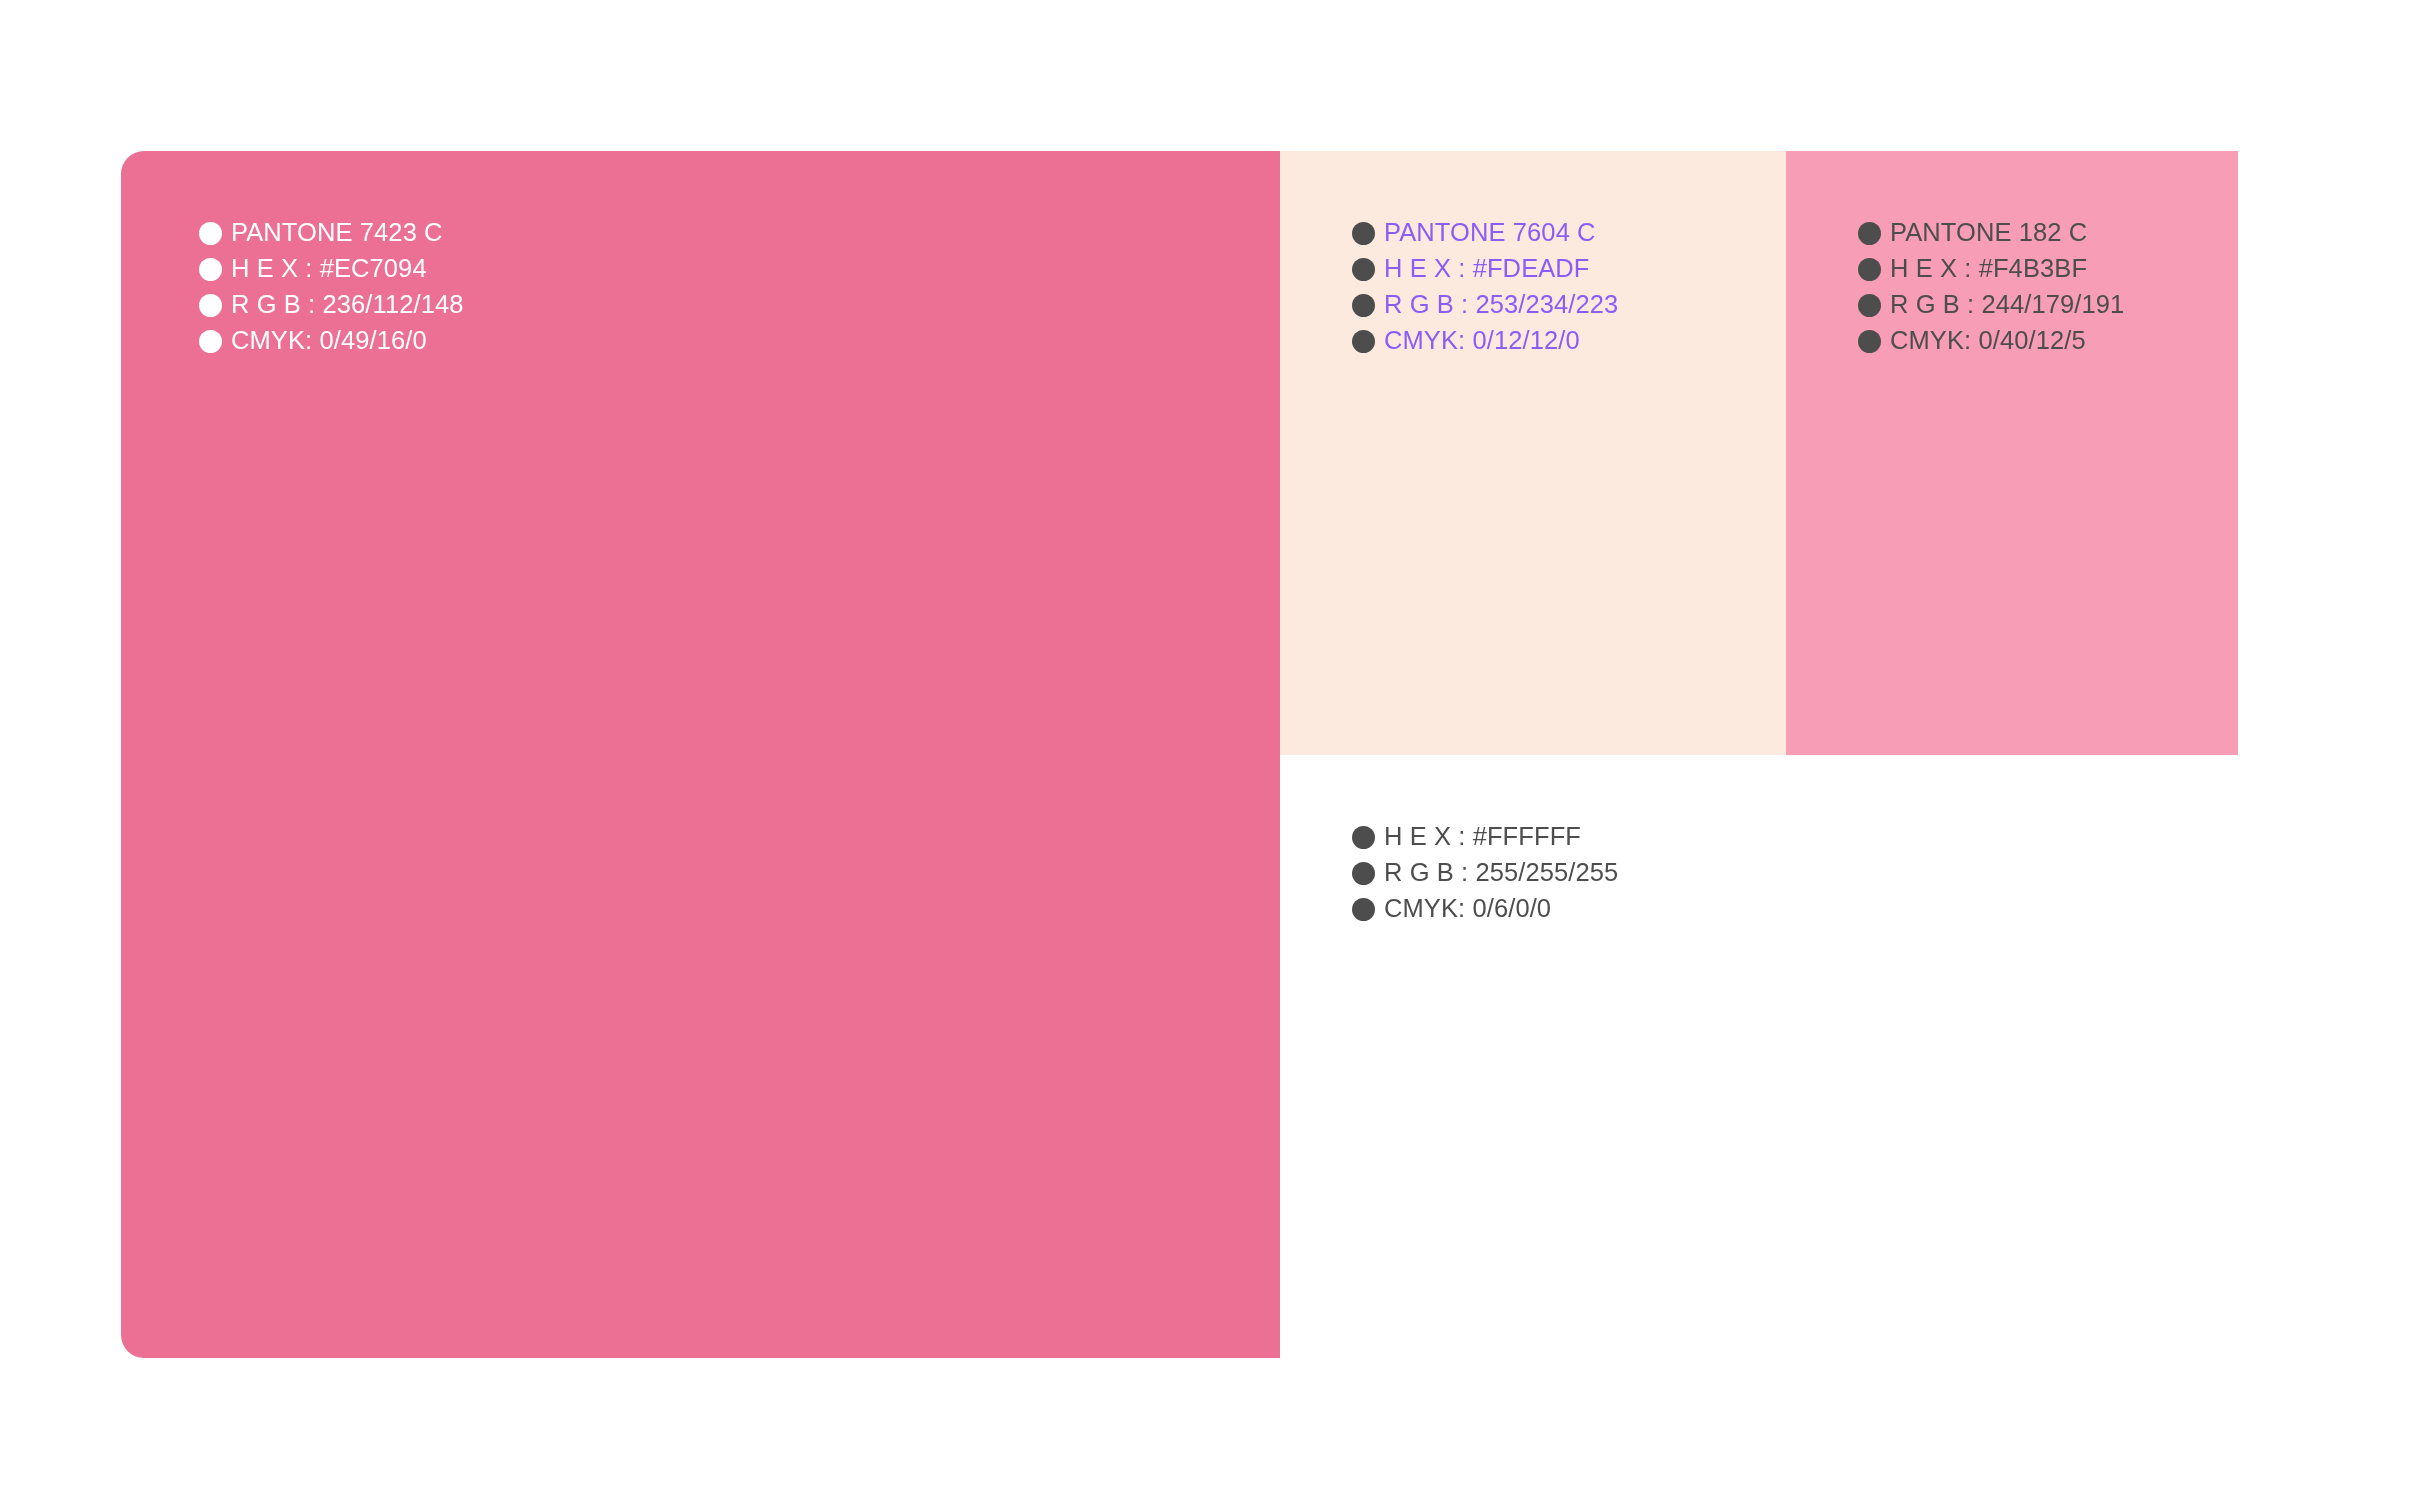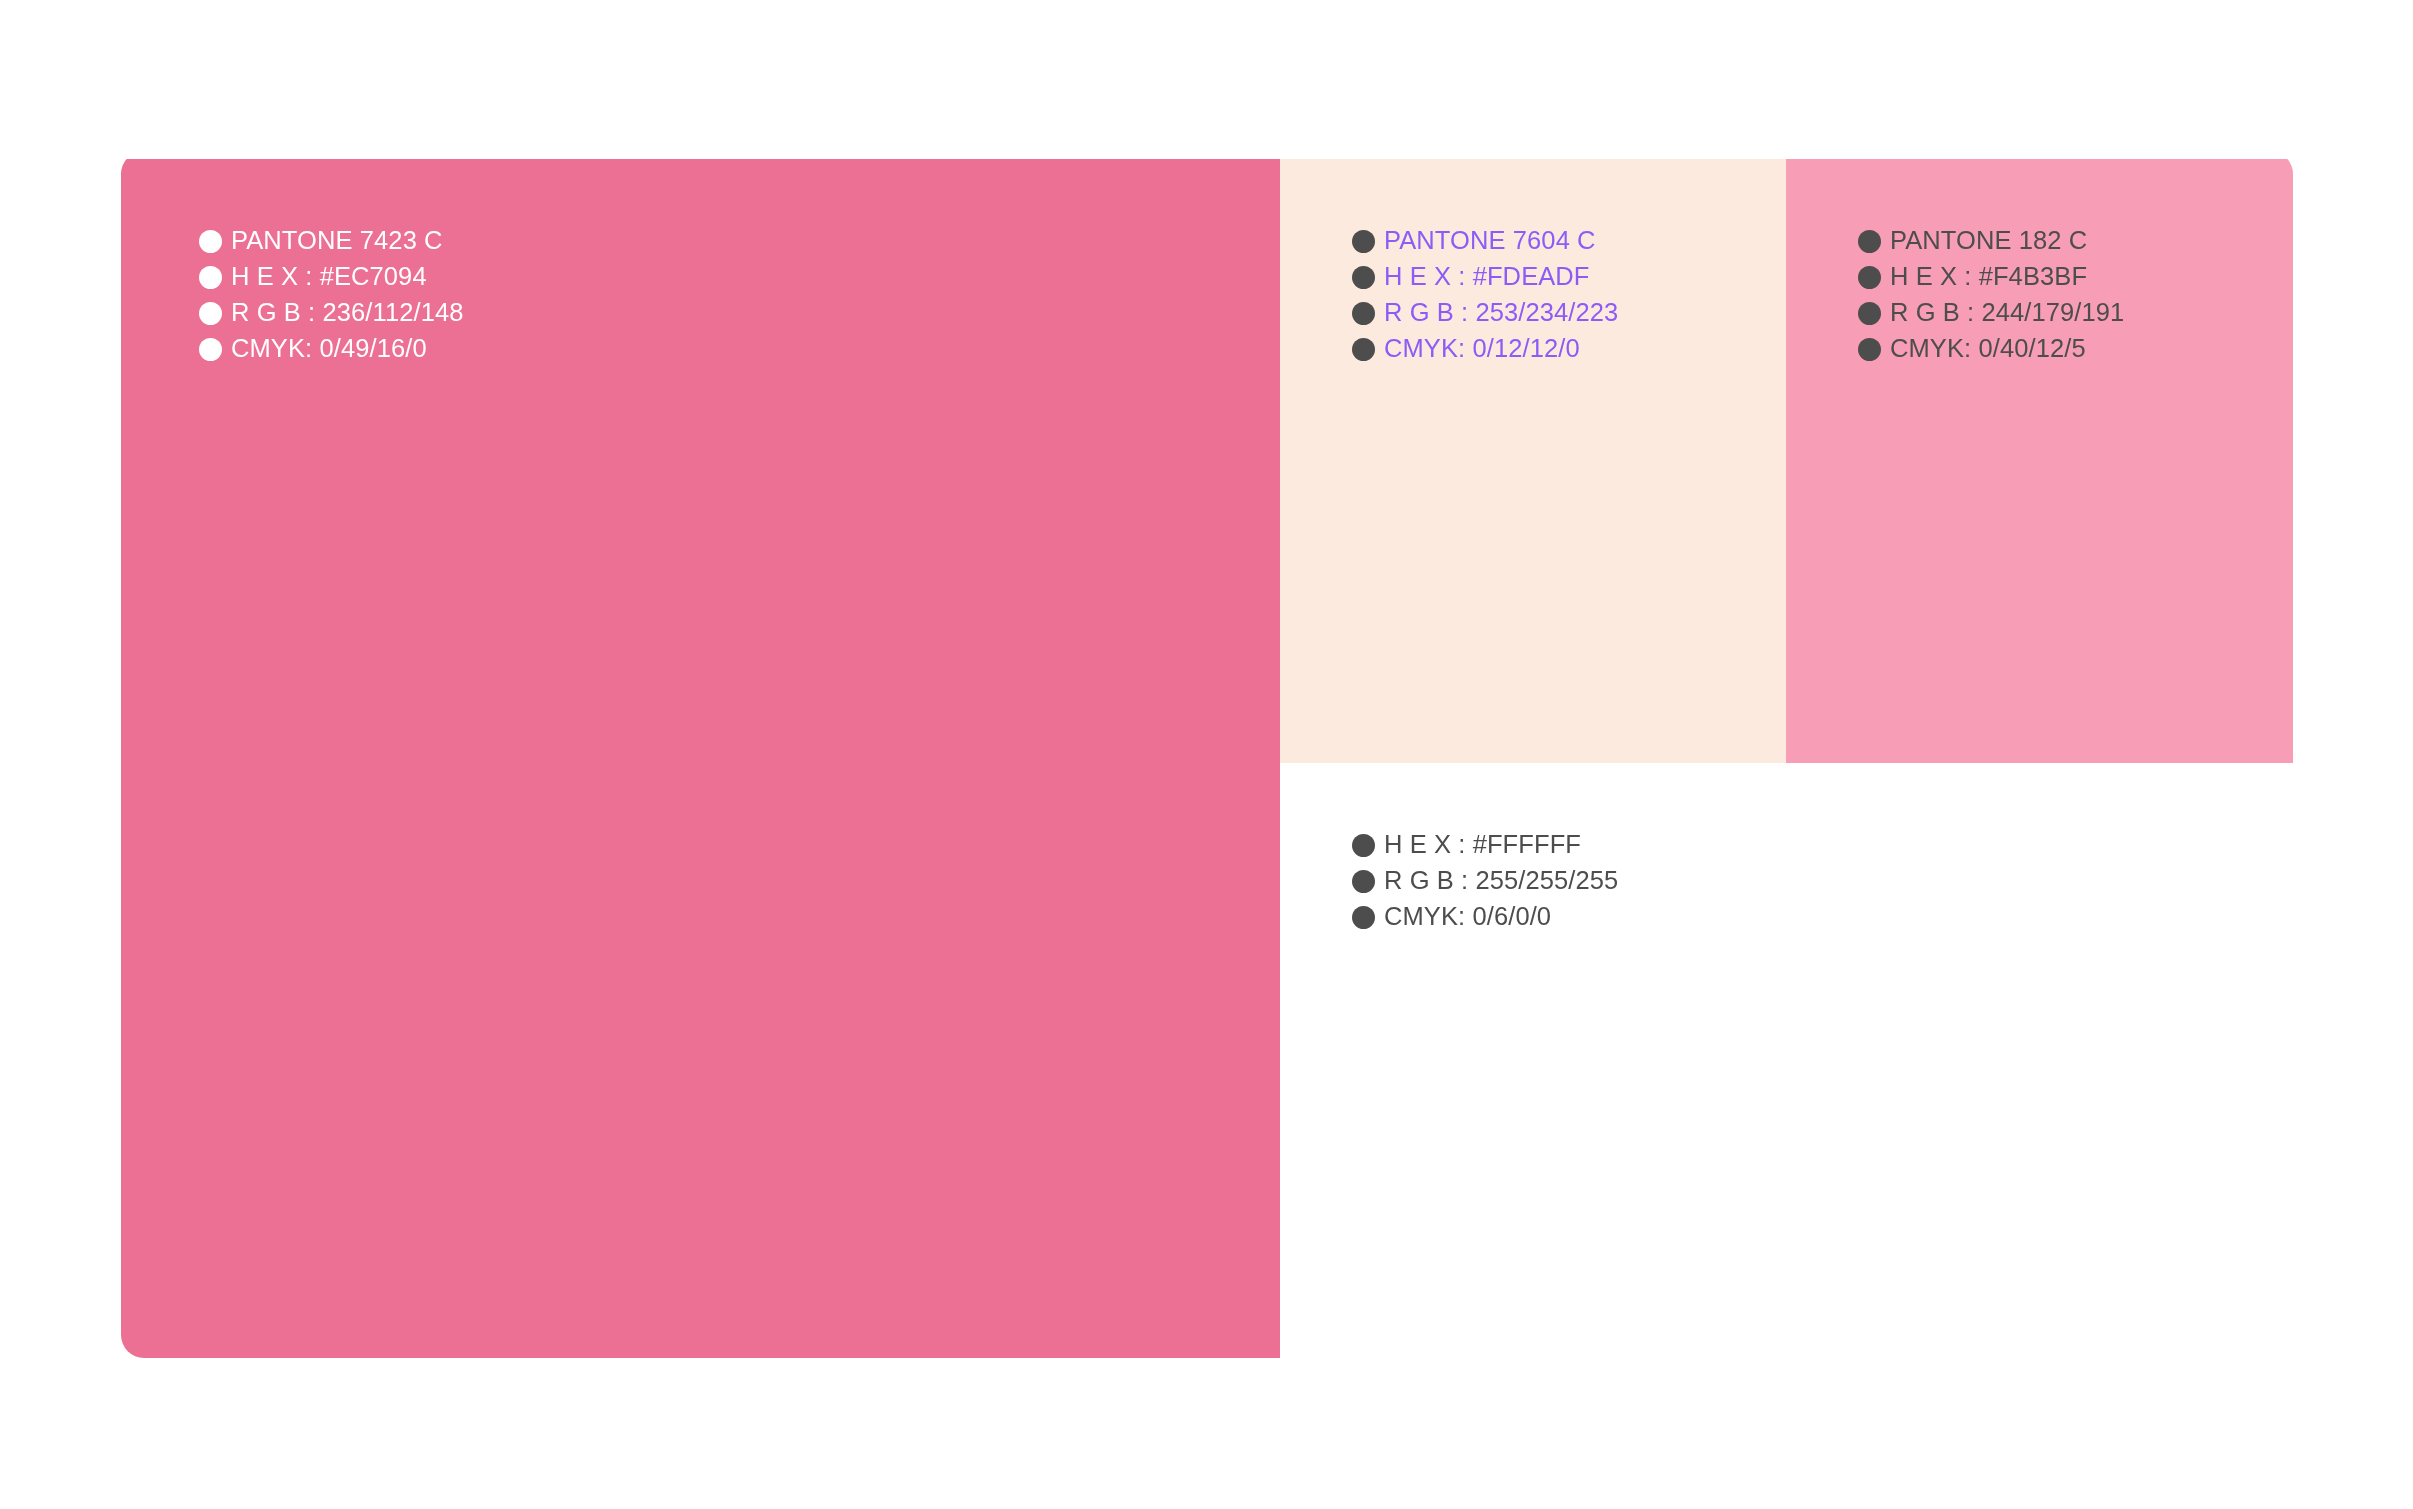--- a/index.html
+++ b/index.html
@@ -21,27 +21,26 @@
     width: 2172px;
     height: 1207px;
     border-radius: 23px;
     overflow: hidden;
     background: #ffffff;
   }
 
   .swatch {
     position: absolute;
     box-sizing: border-box;
-    margin-top: 8px;
   }
 
   
   .swatch.primary   { left: 0px;    top: 0px;   width: 1159px; height: 1207px; }
   .swatch.cream     { left: 1159px; top: 0px;   width: 506px;  height: 604px;  }
-  .swatch.blush     { left: 1665px; top: 0px;   width: 507px;  height: 604px;  }
+  .swatch.blush     { left: 1665px; top: 0px;   width: 452px;  height: 604px;  }
   .swatch.white     { left: 1159px; top: 604px; width: 506px;  height: 603px;  }
   .swatch.charcoal  { left: 1665px; top: 604px; width: 507px;  height: 603px;  }
 
   
   .info-list {
     position: absolute;
     left: 78px;
     top: 64px;
     margin: 0;
     padding: 0;

